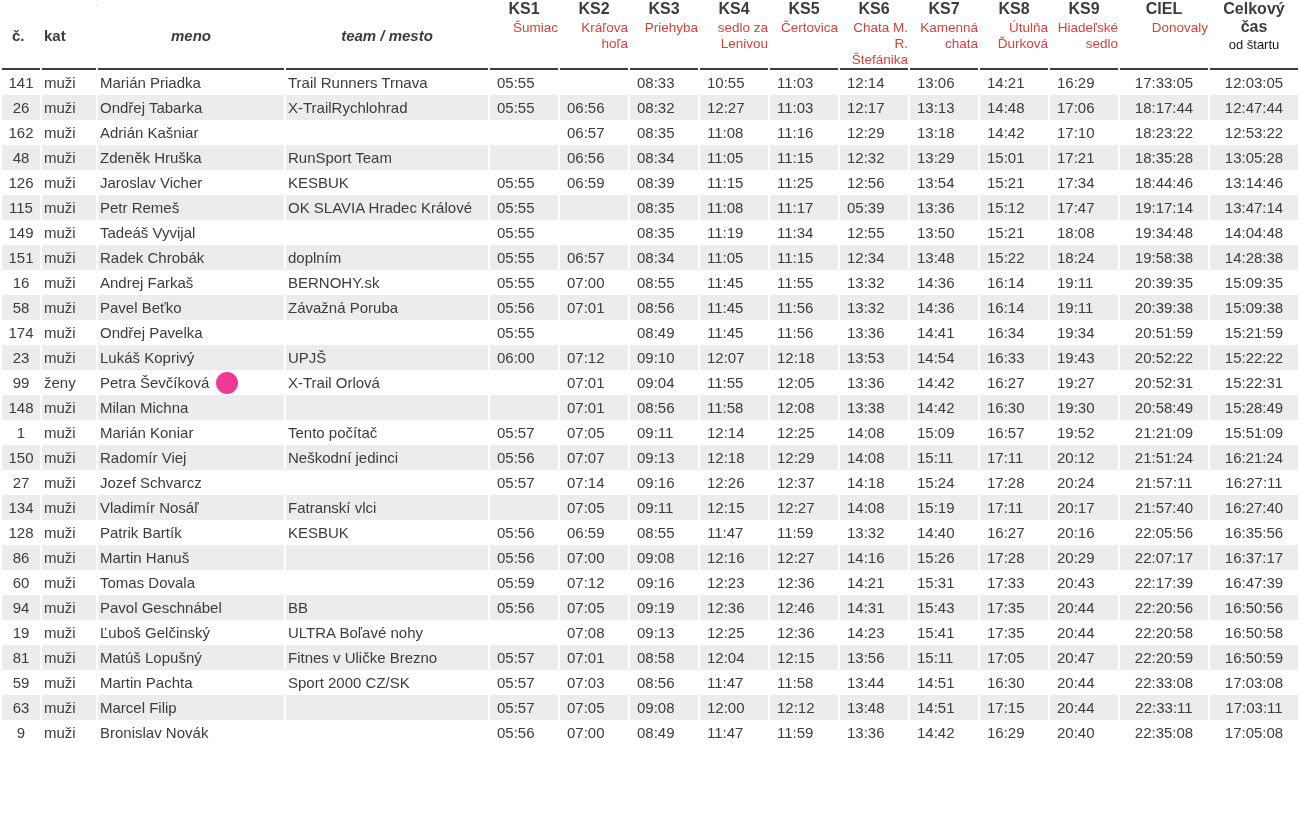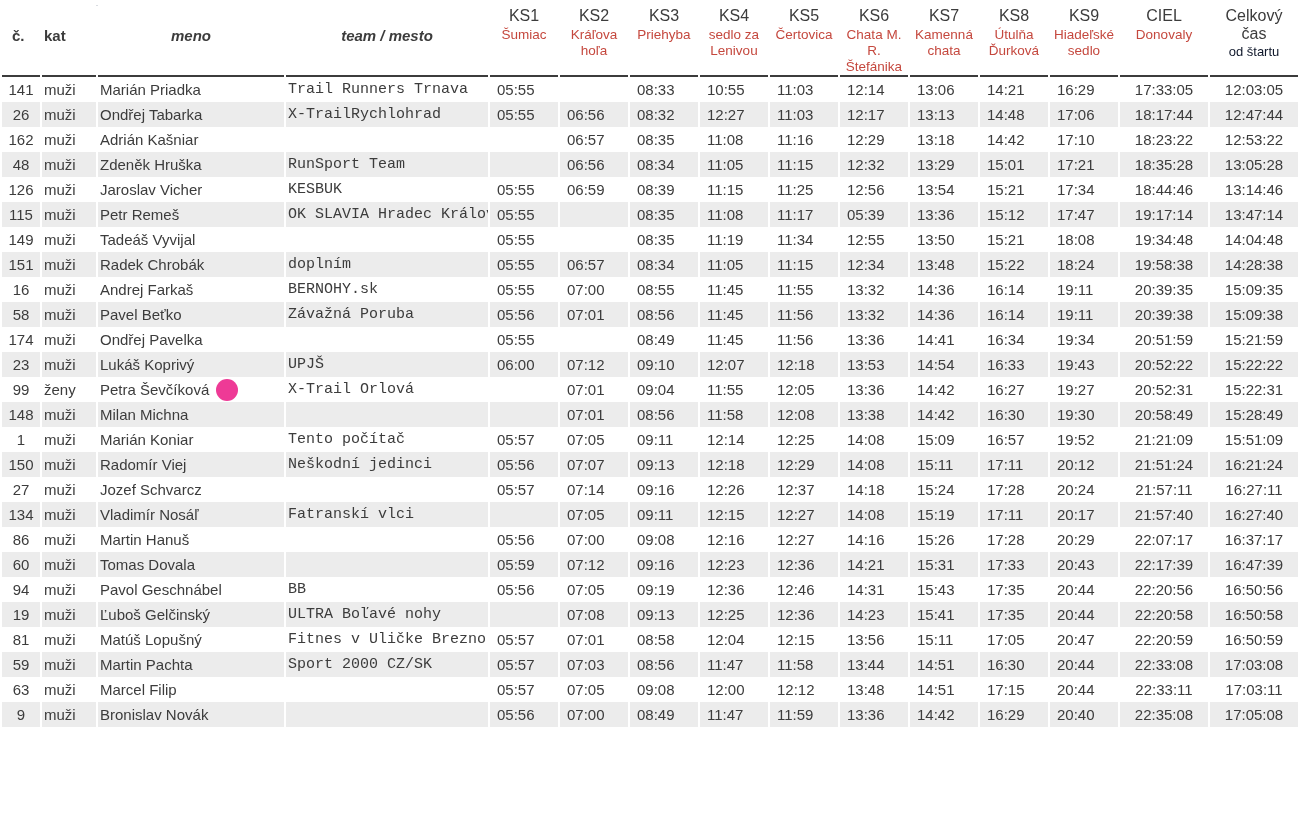--- a/index.html
+++ b/index.html
@@ -39,29 +39,28 @@
   }
   .th-left-label {
     margin-top: 27px;
     font-size: 15px; font-weight: bold; color: #3c3c3c;
     line-height: 17px;
   }
   th.h-c .th-left-label { text-align: left; padding-left: 10px; }
   th.h-kat .th-left-label { text-align: left; padding-left: 2px; }
   th.h-meno .th-left-label, th.h-team .th-left-label { text-align: center; font-style: italic; }
   .th-code {
-    margin-top: 7px;
-    font-size: 16px; font-weight: normal; color: #3c3c3c;
+    font-size: 16px; font-weight: bold; color: #3c3c3c;
     text-align: center; line-height: 18px;
     white-space: pre-line;
   }
   .th-place {
     margin-top: 2px;
     font-size: 13.5px; font-weight: normal; color: #c5483e;
-    text-align: center; line-height: 16px;
+    text-align: right; line-height: 16px;
     white-space: pre-line;
   }
   .th-sub {
     margin-top: 1px;
     font-size: 13px; font-weight: normal; color: #0f172a;
     text-align: center; line-height: 15px;
   }
 
   tbody td {
     height: 25px;
@@ -69,21 +68,21 @@
     font-size: 15px;
     color: #3c3c3c;
     vertical-align: middle;
     white-space: nowrap;
     overflow: hidden;
   }
   tbody tr:nth-child(even) td { background: #ececec; }
   td.c-no   { text-align: center; }
   td.c-kat  { text-align: left; padding-left: 2px; }
   td.c-name { text-align: left; padding-left: 2px; margin-left: 48px; }
-  td.c-team { text-align: left; padding-left: 2px; font-family: Liberation Mono, monospace; }
+  td.c-team { text-align: left; padding-left: 2px; }
   td.c-time { text-align: left; padding-left: 7px; }
   td.c-fin  { text-align: center; padding-left: 0; }
 
   .marker-dot {
     display: inline-block;
     width: 22px; height: 22px;
     border-radius: 50%;
     background: #ee3a96;
     vertical-align: -6px;
     margin-left: 7px;
@@ -482,20 +481,37 @@
           <td class="c-time">12:15</td>
           <td class="c-time">12:27</td>
           <td class="c-time">14:08</td>
           <td class="c-time">15:19</td>
           <td class="c-time">17:11</td>
           <td class="c-time">20:17</td>
           <td class="c-time c-fin">21:57:40</td>
           <td class="c-time c-fin">16:27:40</td>
         </tr>
         <tr>
+          <td class="c-no">128</td>
+          <td class="c-kat">muži</td>
+          <td class="c-name"><span>Patrik Bartík</span></td>
+          <td class="c-team">KESBUK</td>
+          <td class="c-time">05:56</td>
+          <td class="c-time">06:59</td>
+          <td class="c-time">08:55</td>
+          <td class="c-time">11:47</td>
+          <td class="c-time">11:59</td>
+          <td class="c-time">13:32</td>
+          <td class="c-time">14:40</td>
+          <td class="c-time">16:27</td>
+          <td class="c-time">20:16</td>
+          <td class="c-time c-fin">22:05:56</td>
+          <td class="c-time c-fin">16:35:56</td>
+        </tr>
+        <tr>
           <td class="c-no">86</td>
           <td class="c-kat">muži</td>
           <td class="c-name"><span>Martin Hanuš</span></td>
           <td class="c-team"></td>
           <td class="c-time">05:56</td>
           <td class="c-time">07:00</td>
           <td class="c-time">09:08</td>
           <td class="c-time">12:16</td>
           <td class="c-time">12:27</td>
           <td class="c-time">14:16</td>

